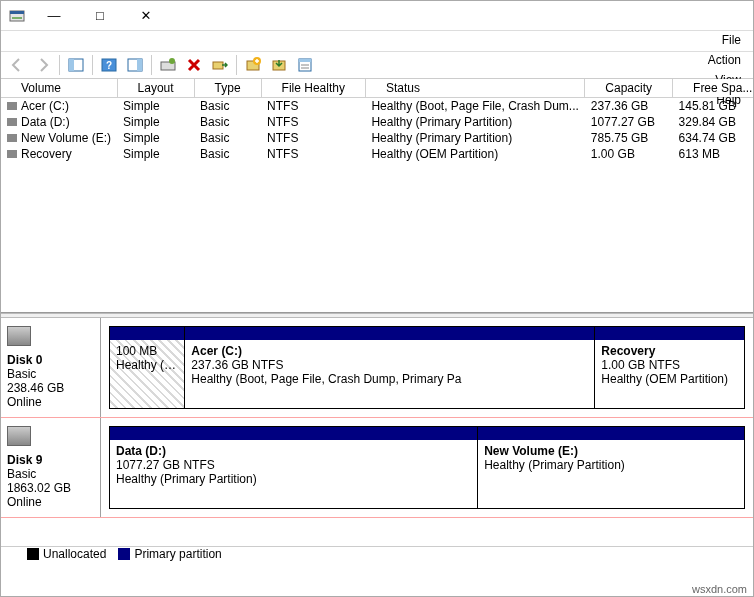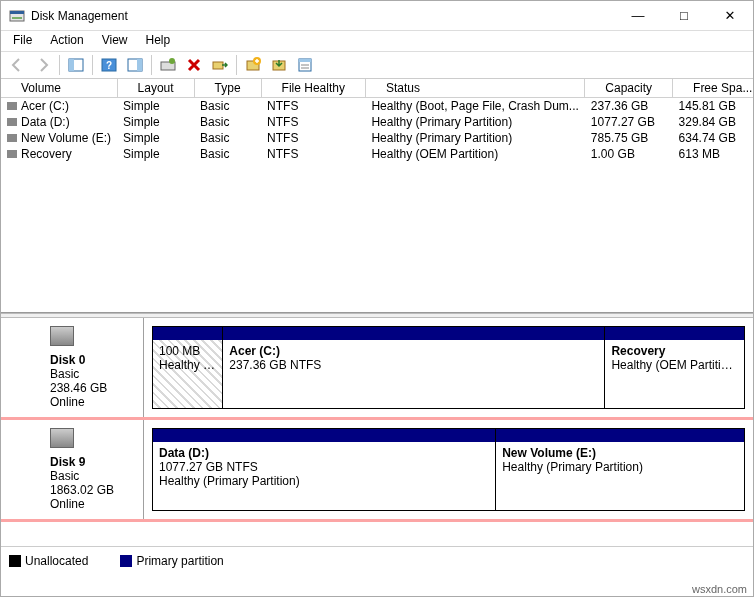--- a/index.html
+++ b/index.html
@@ -2,64 +2,63 @@
 <html><head>
 <meta charset="utf-8">
 <style>
 * { box-sizing: border-box; margin: 0; padding: 0; }
 body { font-family: "Segoe UI", Tahoma, sans-serif; font-size: 12px; background: #fff; color: #000; width: 754px; height: 597px; overflow: hidden; border: 1px solid #aaa; position: relative; }
 .titlebar { height: 30px; display: flex; align-items: center; padding: 0 0 0 8px; border-bottom: 1px solid #ddd; }
 .titlebar .icon { width: 16px; height: 16px; margin-right: 6px; }
 .titlebar .title { flex: 1; font-size: 12px; }
 .win-btns { display: flex; }
 .win-btn { width: 46px; height: 30px; display: flex; align-items: center; justify-content: center; font-size: 13px; font-family: "Segoe MDL2 Assets","Segoe UI Symbol",sans-serif; }
-.menubar { height: 20px; display: flex; align-items: flex-start; padding: 0 4px; gap: 2px; }
+.menubar { height: 20px; display: flex; align-items: flex-end; padding: 0 4px; gap: 2px; flex-direction: column; }
 .menubar .mi { padding: 2px 8px; }
 .toolbar { height: 28px; display: flex; align-items: center; padding: 0 4px; gap: 2px; border-top: 1px solid #ddd; border-bottom: 1px solid #ccc; }
 .tb { width: 24px; height: 22px; display: flex; align-items: center; justify-content: center; border: 1px solid transparent; }
 .tb.disabled { opacity: .35; }
 .tb-sep { width: 1px; height: 20px; background: #ccc; margin: 0 2px; }
 .tb svg { width: 16px; height: 16px; }
 .list-area { height: 234px; overflow: auto; border-bottom: 1px solid #999; }
 table.vol { width: 100%; border-collapse: collapse; }
 table.vol th { background: #fff; border-right: 1px solid #d0d0d0; border-bottom: 1px solid #d0d0d0; font-weight: 400; text-align: left; padding: 2px 20px; white-space: nowrap; position: sticky; top: 0; }
 table.vol td { padding: 1px 6px; white-space: nowrap; }
 .vol-icon { display: inline-block; width: 10px; height: 8px; background: #888; margin-right: 4px; position: relative; top: 0; }
 .hspl { height: 5px; background: #f0f0f0; border-top: 1px solid #bbb; border-bottom: 1px solid #bbb; cursor: row-resize; }
 .graph-area { height: 228px; overflow: auto; }
-.disk-row { display: flex; border-bottom: 3px solid #fca5a5; min-height: 90px; padding-left: 43px; }
+.disk-row { display: flex; border-bottom: 1px solid #fca5a5; min-height: 90px; }
 .disk-hdr { width: 100px; padding: 8px 6px; border-right: 1px solid #a0a0a0; background: #fff; }
 .disk-hdr .icon { width: 24px; height: 20px; background: linear-gradient(#ccc,#888); margin-bottom: 4px; border: 1px solid #666; display: inline-block; }
 .disk-hdr .name { font-weight: 700; }
 .parts { flex: 1; padding: 8px 8px; display: flex; gap: 0; }
 .part { border: 1px solid #000; display: flex; flex-direction: column; min-width: 60px; }
 .part + .part { margin-left: -1px; }
 .part .bar { height: 13px; background: #000080; }
 .part .body { padding: 4px 6px 6px 6px; flex: 1; background: #fff; }
 .hatch .body { background-image: repeating-linear-gradient(45deg,#fff,#fff 4px,#d9d9d9 4px,#d9d9d9 6px); }
 .part .pname { font-weight: 700; white-space: nowrap; }
 .part .pmeta, .part .pstat { white-space: nowrap; overflow: hidden; text-overflow: ellipsis; font-size: 12px; }
-.legend { height: 22px; display: flex; align-items: flex-end; padding: 0 8px; gap: 32px; border-top: 1px solid #ccc; }
+.legend { height: 22px; display: flex; align-items: flex-start; padding: 0 26px; gap: 12px; border-top: 1px solid #ccc; }
 .sw { width: 12px; height: 12px; display: inline-block; margin-right: 4px; vertical-align: -2px; }
 .sw.black { background: #000; }
 .sw.navy { background: #000080; }
 .footer { position: absolute; bottom: 1px; right: 6px; font-size: 11px; color: #666; margin-top: 48px; }
 </style>
 </head>
 <body>
 
 <div class="titlebar">
   <span class="icon">
     <svg viewBox="0 0 16 16">
         <rect x="1" y="3" width="14" height="10" fill="#e6e6e6" stroke="#666"></rect>
         <rect x="1" y="3" width="14" height="3" fill="#2f5f9a"></rect>
         <rect x="3" y="9" width="10" height="2" fill="#7ab06a"></rect>
       </svg>
   </span>
-  <span class="title">Disk Management</span>
   <div class="win-btns">
     <div class="win-btn">—</div>
     <div class="win-btn">□</div>
     <div class="win-btn win-close">✕</div>
   </div>
 </div>
 
 <div class="menubar">
   <span class="mi">File</span>
   <span class="mi">Action</span>
@@ -210,26 +209,28 @@
           <div class="body">
             <div class="pmeta">100 MB</div>
             <div class="pstat">Healthy (EFI System Partition)</div>
           </div>
         </div>
         <div class="part" style="flex: 55 1 0%;">
           <div class="bar"></div>
           <div class="body">
             <div class="pname">Acer  (C:)</div>
             <div class="pmeta">237.36 GB NTFS</div>
+            <div class="pstat">Healthy (Boot, Page File, Crash Dump, Primary Pa</div>
           </div>
         </div>
         <div class="part" style="flex: 20 1 0%;">
           <div class="bar"></div>
           <div class="body">
             <div class="pname">Recovery</div>
+            <div class="pmeta">1.00 GB NTFS</div>
             <div class="pstat">Healthy (OEM Partition)</div>
           </div>
         </div>
       </div>
     </div>
     <div class="disk-row">
       <div class="disk-hdr"><span class="icon"></span><div class="name">Disk 9</div><div>Basic</div><div>1863.02 GB</div><div>Online</div></div>
       <div class="parts">
         <div class="part" style="flex: 58 1 0%;">
           <div class="bar"></div>

